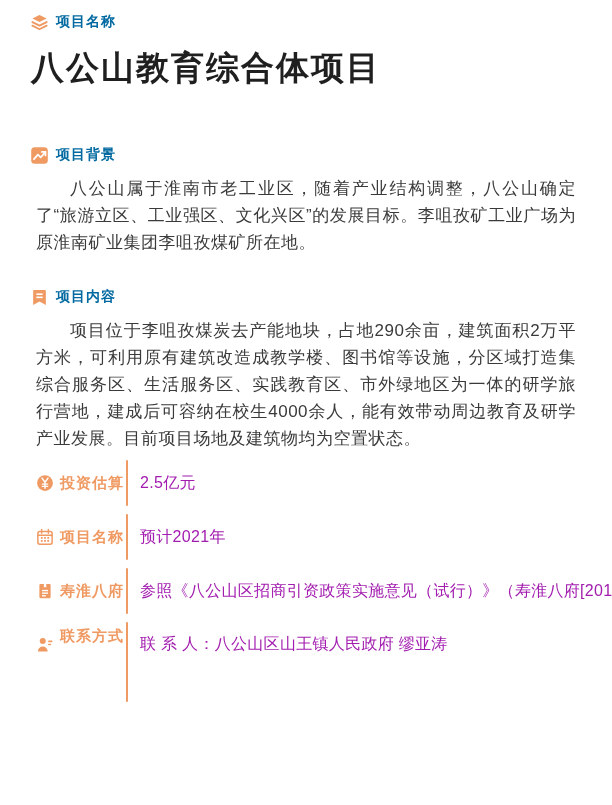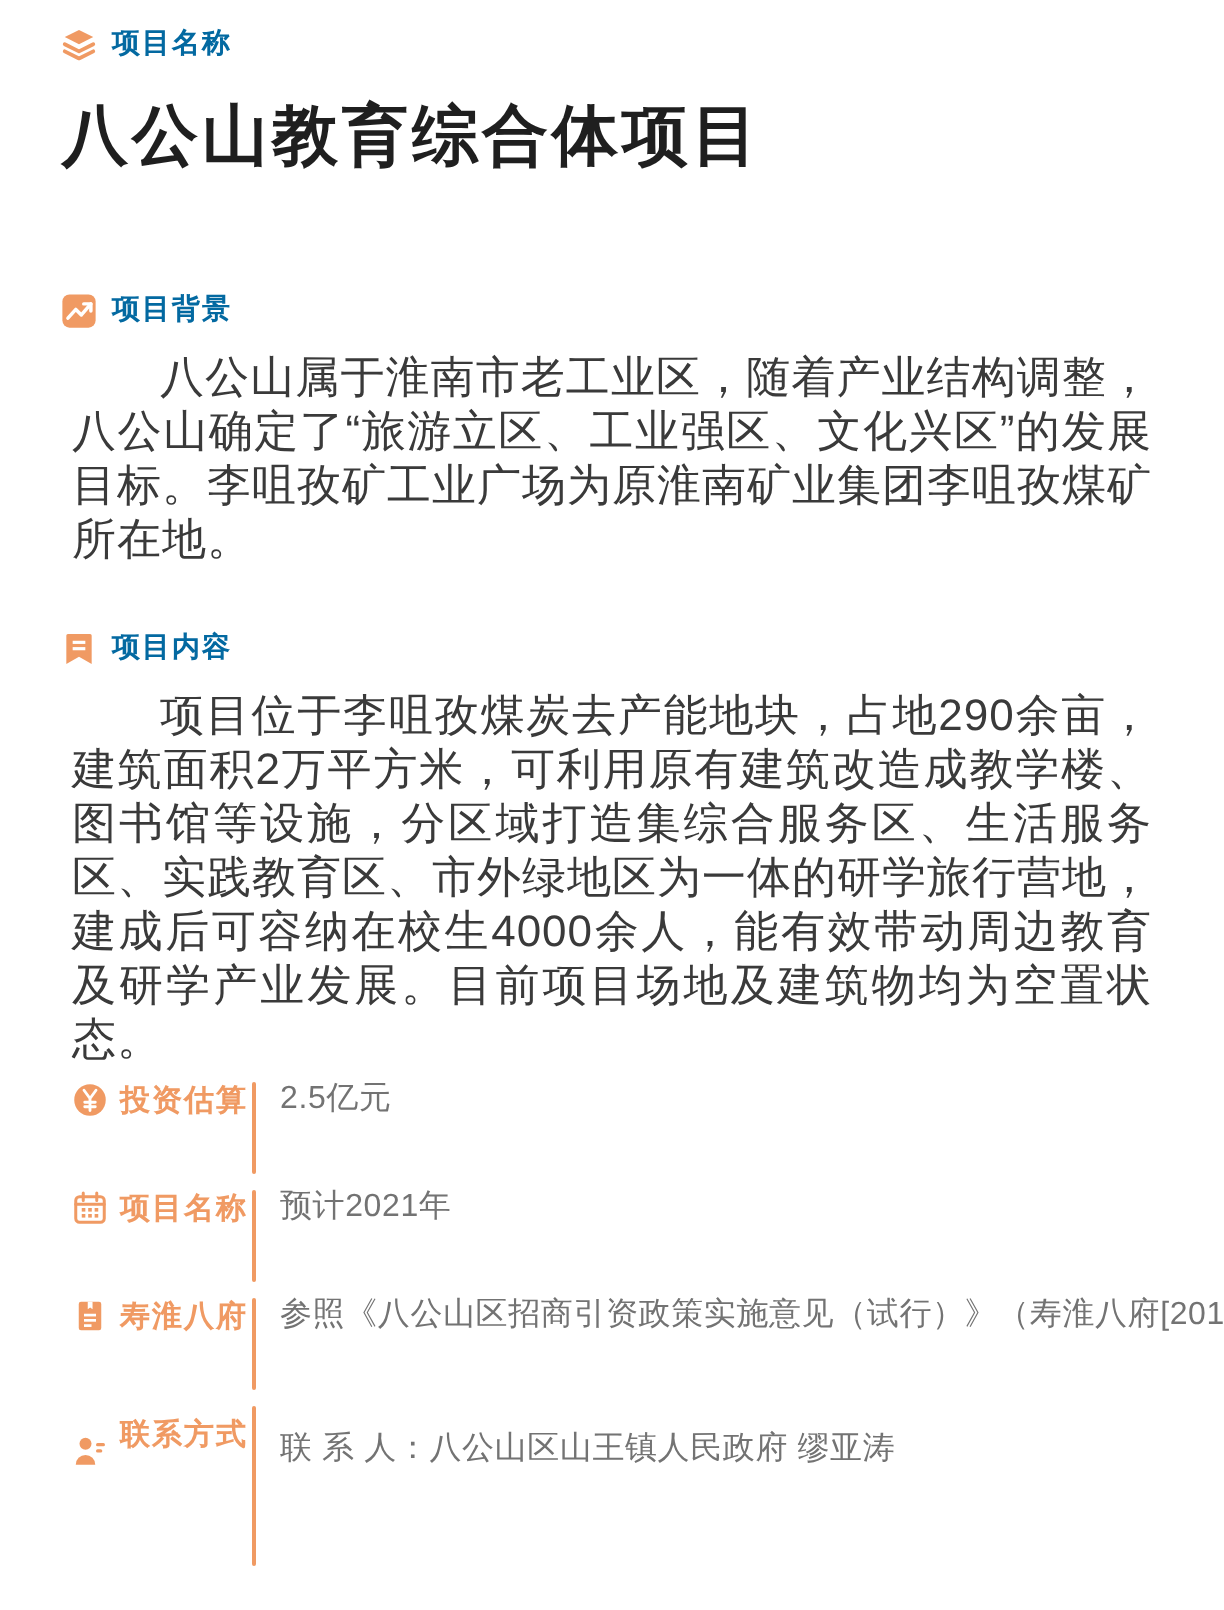--- a/index.html
+++ b/index.html
@@ -13,37 +13,37 @@
   .sec-icon svg{width:19px;height:19px;}
   .sec-label{color:#0369a1;font-size:14px;font-weight:bold;letter-spacing:1px;}
   #header-name{padding-top:12px;}
   #project-title{
     margin:16px 36px 0 31px;font-size:33px;line-height:40px;
     color:#1f1f1f;font-weight:600;letter-spacing:2px;
   }
   #header-background{margin-top:57px;}
   #header-content{margin-top:31px;}
   .paragraph{
-    margin:10px 36px 0 36px;font-size:22px;line-height:27px;
+    margin:10px 36px 0 36px;font-size:17px;line-height:27px;
     color:#3a3a3a;text-indent:2em;text-align:justify;letter-spacing:0.5px;
   }
   .info-rows{margin-top:8px;}
-  .info-row{display:flex;min-height:46px;margin:0 36px 8px 36px;}
+  .info-row{display:flex;align-items:center;min-height:46px;margin:0 36px 8px 36px;}
   .info-row.contact{min-height:80px;align-items:stretch;}
   .row-icon{width:18px;height:18px;flex:0 0 18px;display:inline-flex;}
   .row-icon svg{width:18px;height:18px;}
   .info-row.contact .row-icon{margin-top:14px;}
   .row-label{
     width:66px;margin-left:6px;flex:0 0 66px;color:#F09A63;
     font-size:15px;font-weight:bold;letter-spacing:1px;
   }
   .info-row.contact .row-label{margin-top:5px;}
   .row-divider{width:2px;flex:0 0 2px;align-self:stretch;background:#F09A63;border-radius:1px;}
   .row-value{
-    margin-left:12px;font-size:16px;color:#737373;line-height:18px;
+    margin-left:12px;font-size:16px;color:#a21caf;line-height:18px;
     white-space:nowrap;letter-spacing:0.3px;
   }
   .contact-values{margin-left:12px;display:flex;flex-direction:column;gap:18px;}
   .contact-line1{margin-top:13px;}
   .contact-line2{margin-top:39px;}
   .contact-values .row-value{margin-left:0;}
 </style>
 </head>
 <body>
 

